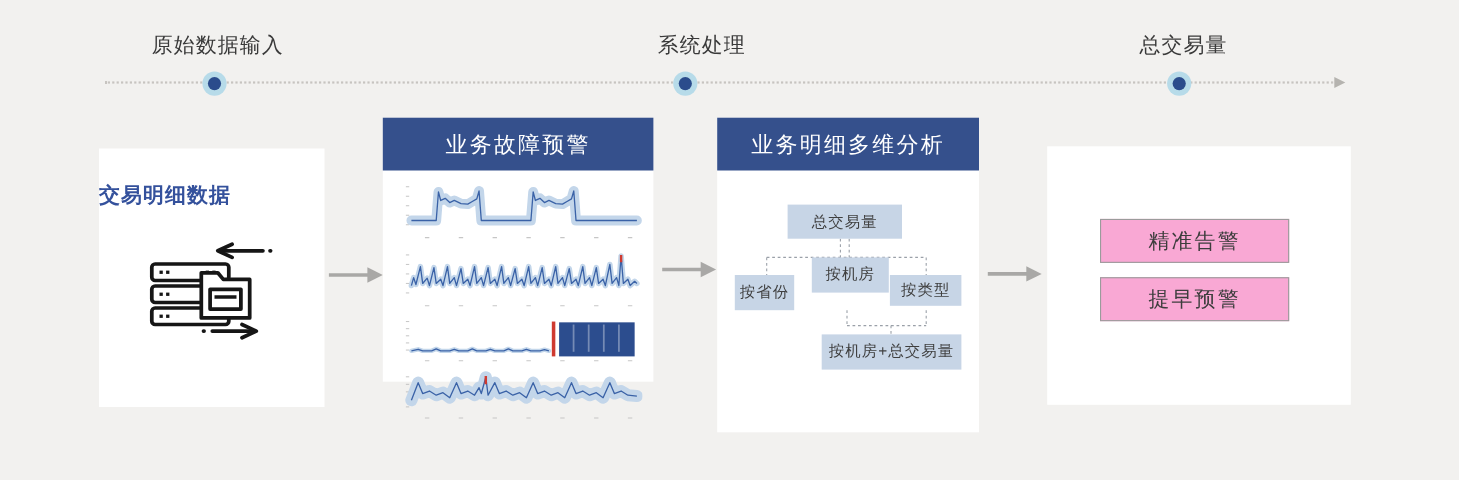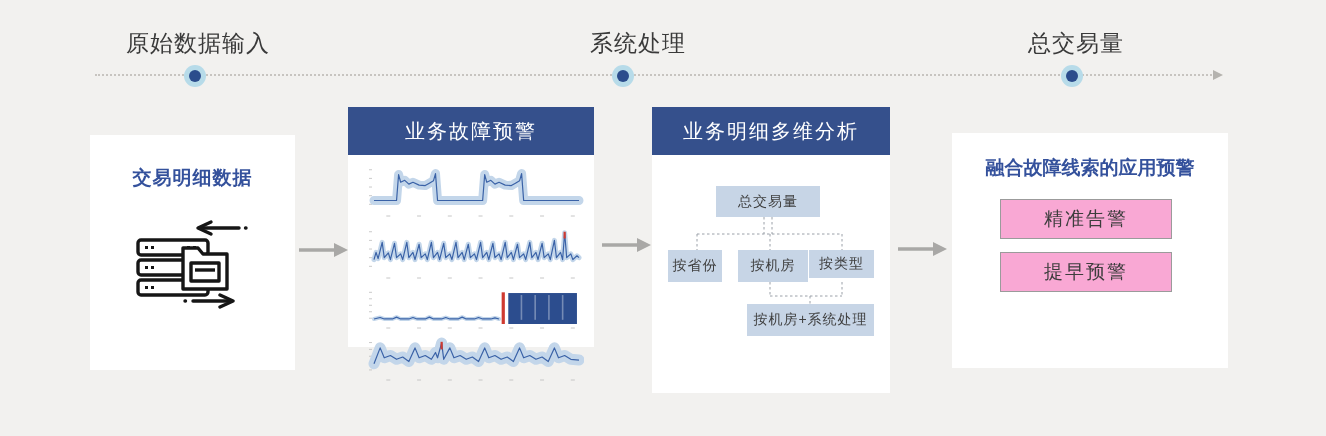--- a/index.html
+++ b/index.html
@@ -6,30 +6,30 @@
     --bg:#f2f1ef; --card-bg:#ffffff; --header-blue:#35508c; --title-blue:#34519c;
     --node-fill:#c7d5e6; --node-text:#3f3f3f; --dot-blue:#2b4c8c; --dot-halo:#b7dbe9;
     --dotted-line:#c7c4c0; --arrow-gray:#a9a8a6; --box-border:#9b9b9b; --box-text:#3d3d3d;
     --label-text:#3a3a3a;
   }
   *{box-sizing:border-box;margin:0;padding:0}
   body{font-family:"Liberation Sans","DejaVu Sans",sans-serif;background:var(--bg);}
   .canvas{position:relative;width:1326px;height:436px;background:var(--bg);overflow:hidden}
 
   
-  .tl-label{position:absolute;top:28px;transform:translateX(-50%);font-size:23px;color:var(--label-text);white-space:nowrap;letter-spacing:1px}
+  .tl-label{position:absolute;top:28px;transform:translateX(-50%);font-size:19px;color:var(--label-text);white-space:nowrap;letter-spacing:1px}
   .tl-line{position:absolute;left:95px;top:74px;width:1117px;border-top:2px dotted var(--dotted-line)}
   .tl-arrowhead{position:absolute;left:1212px;top:69px}
   .tl-dot{position:absolute;width:22px;height:22px;border-radius:50%;background:var(--dot-halo);top:65px;transform:translateX(-50%);display:flex;align-items:center;justify-content:center}
   .tl-dot-inner{width:12px;height:12px;border-radius:50%;background:var(--dot-blue)}
 
   
   .card{position:absolute;background:var(--card-bg)}
   .card-header{height:48px;background:var(--header-blue);color:#fff;font-size:20px;display:flex;align-items:center;justify-content:center;letter-spacing:2px}
-  .card-title{position:absolute;width:100%;text-align:center;font-size:19px;font-weight:bold;color:var(--title-blue);letter-spacing:1px}
+  .card-title{position:absolute;width:100%;text-align:left;font-size:19px;font-weight:bold;color:var(--title-blue);letter-spacing:1px}
 
   #card-input{left:90px;top:135px;width:205px;height:235px}
   #card-input .card-title{top:30px}
   #card-input .icon-wrap{position:absolute;left:45px;top:84px}
 
   #card-fault{left:348px;top:107px;width:246px;height:240px}
   .fault-charts{position:absolute;left:10px;top:54px;width:226px}
   .mini-chart{width:226px;margin-bottom:2px}
   .mini-chart.h60{height:60px}.mini-chart.h48{height:48px}.mini-chart.h50{height:50px}
 
@@ -213,24 +213,23 @@
         <path d="M190 127 V143"></path>
         <path d="M118 175 V189"></path>
         <path d="M190 175 V189"></path>
         <path d="M118 189 H190"></path>
         <path d="M158 189 V197"></path>
       </g>
     </svg>
 
     <div class="tree-node" style="left:64px;top:79px;width:104px;height:31px">总交易量</div>
     <div class="tree-node" style="left:16px;top:143px;width:54px;height:32px">按省份</div>
-    <div class="tree-node" style="left:86px;top:143px;width:70px;height:32px">按机房</div>
+    <div class="tree-node" style="left:86px;top:127px;width:70px;height:32px">按机房</div>
     <div class="tree-node" style="left:157px;top:143px;width:65px;height:28px">按类型</div>
-    <div class="tree-node" style="left:95px;top:197px;width:127px;height:32px">按机房+系统处理</div>
+    <div class="tree-node" style="left:95px;top:197px;width:127px;height:32px">按机房+总交易量</div>
   </div>
 
   <div class="card" id="card-output">
-    <div class="card-title">融合故障线索的应用预警</div>
     <div class="out-box" style="top:66px">精准告警</div>
     <div class="out-box" style="top:119px">提早预警</div>
   </div>
 
 </div>
 
 </body></html>

